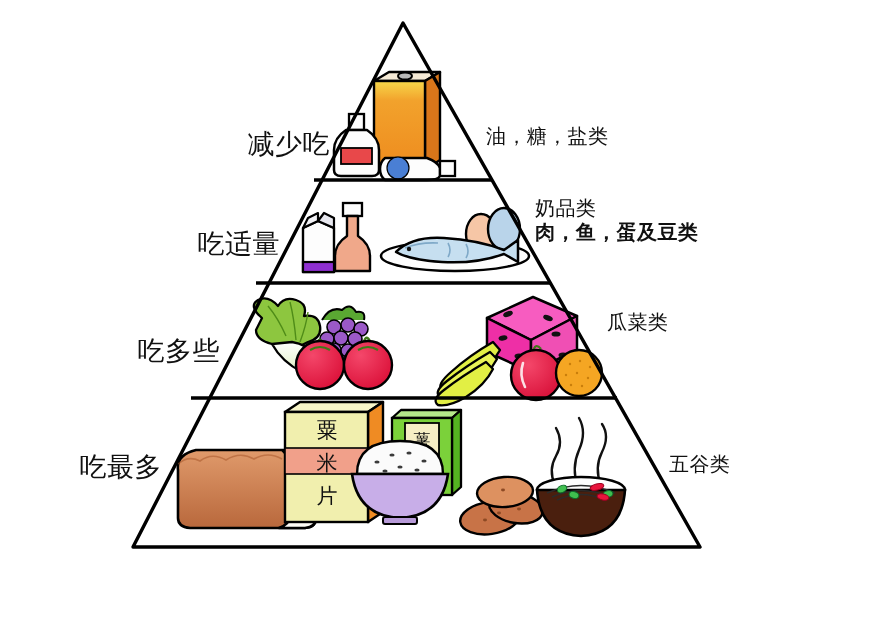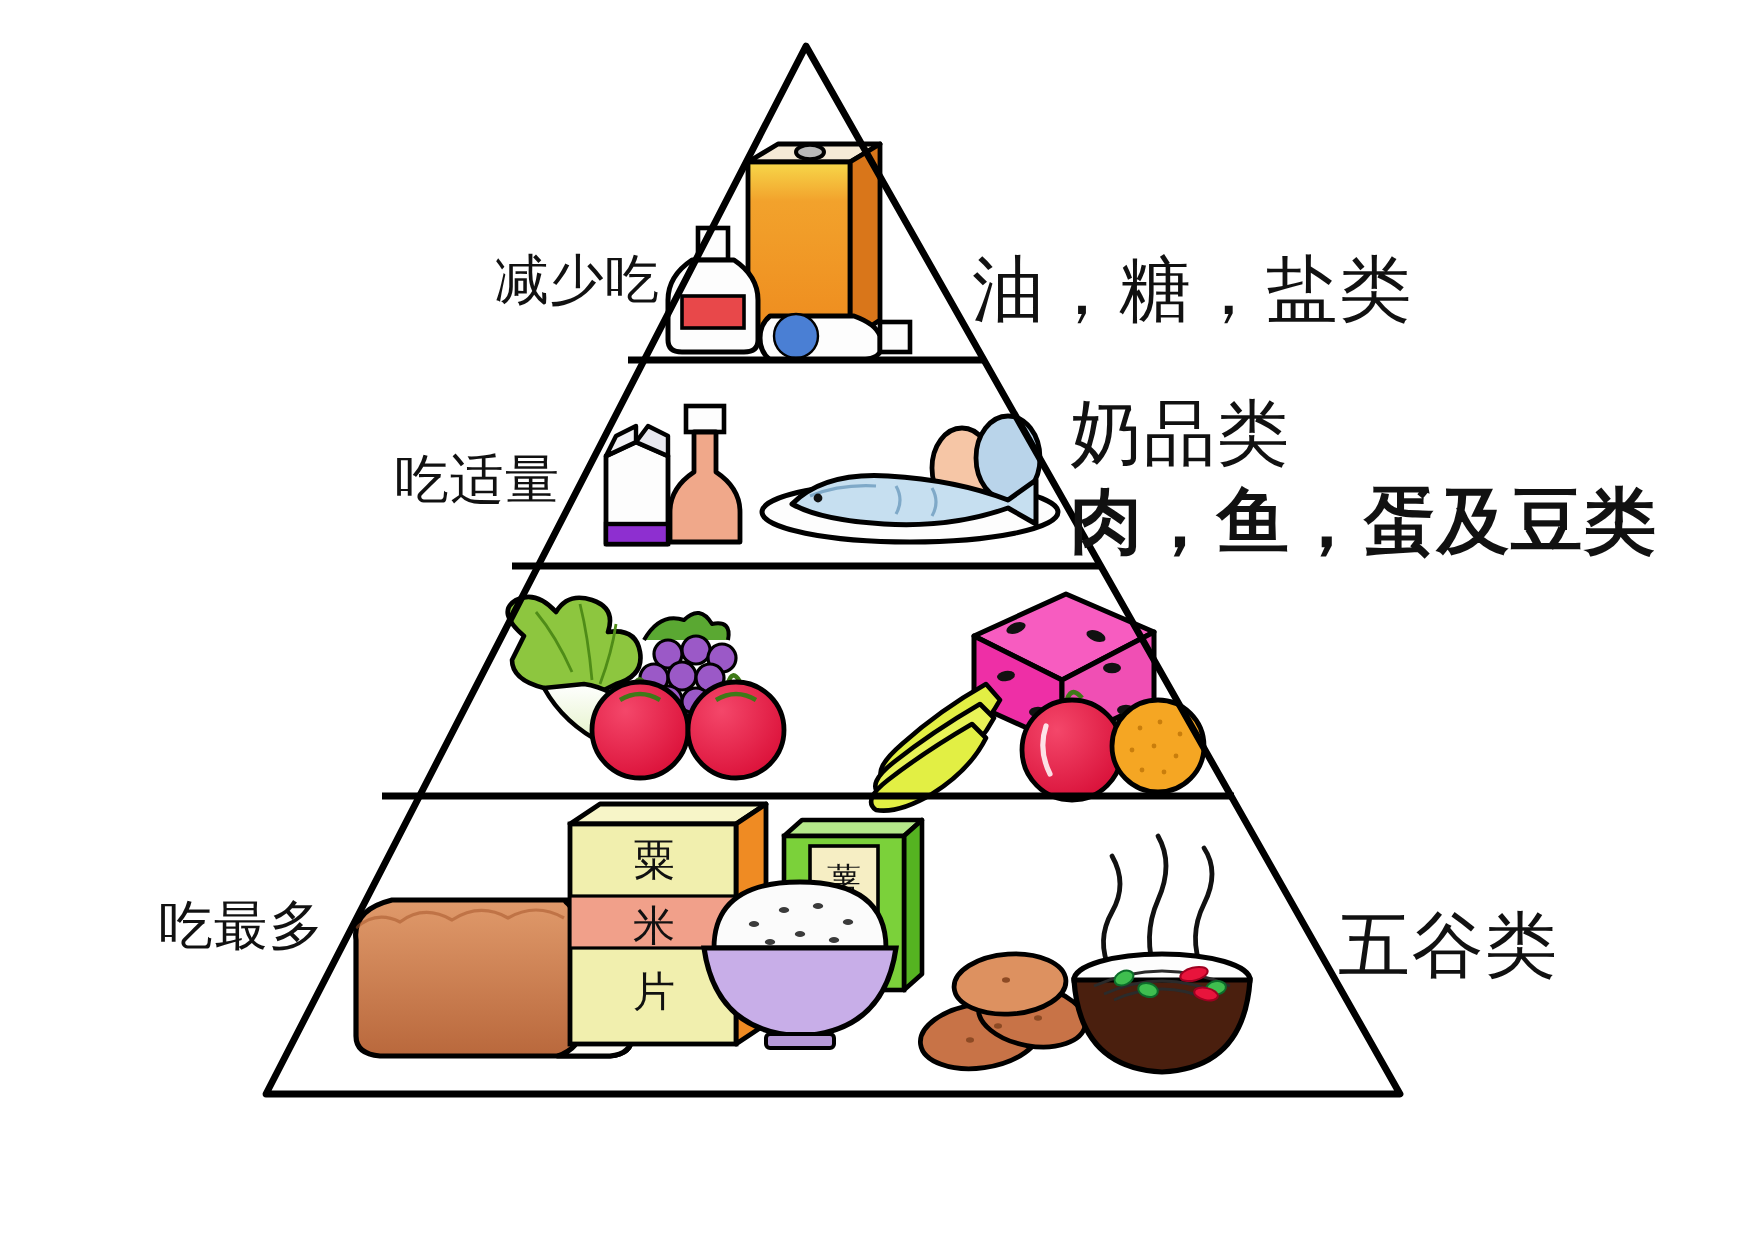--- a/index.html
+++ b/index.html
@@ -34,24 +34,23 @@
   }
   .label-left {
     text-align: right;
   }
   .label-right {
     text-align: left;
   }
   .lbl-freq {
     font-size: 27px;
     line-height: 1.18;
-    font-family: Liberation Mono, monospace;
   }
   .lbl-group {
-    font-size: 36px;
+    font-size: 20px;
     line-height: 1.22;
   }
   .lbl-group .line2 {
     display: block;
     font-weight: bold;
   }
   #watermark {
     position: absolute;
     right: 24px;
     bottom: 12px;
@@ -304,33 +303,35 @@
       <line x1="314" y1="180" x2="492" y2="180"></line>
       <line x1="256" y1="283" x2="551" y2="283"></line>
       <line x1="191" y1="398" x2="617" y2="398"></line>
     </g>
   </svg>
 
   <div class="label label-left lbl-freq" style="left:150px; top:128px; width:180px;">减少吃</div>
 
   <div class="label label-left lbl-freq" style="left:100px; top:228px; width:180px;">吃适量</div>
 
+  <div class="label label-left lbl-freq" style="left:40px; top:335px; width:180px;">吃多些</div>
 
   <div class="label label-left lbl-freq" style="left:-18px; top:451px; width:180px;">吃最多</div>
 
   <div class="label label-right lbl-group" style="left:486px; top:124px;">
     <span>油，糖，盐类</span>
   </div>
 
   <div class="label label-right lbl-group" style="left:535px; top:196px;">
     <span>奶品类</span>
     <span class="line2">肉，鱼，蛋及豆类</span>
   </div>
 
   <div class="label label-right lbl-group" style="left:607px; top:310px;">
+    <span>瓜菜类</span>
   </div>
 
   <div class="label label-right lbl-group" style="left:669px; top:452px;">
     <span>五谷类</span>
   </div>
 
 
 </div>
 
 </body></html>

